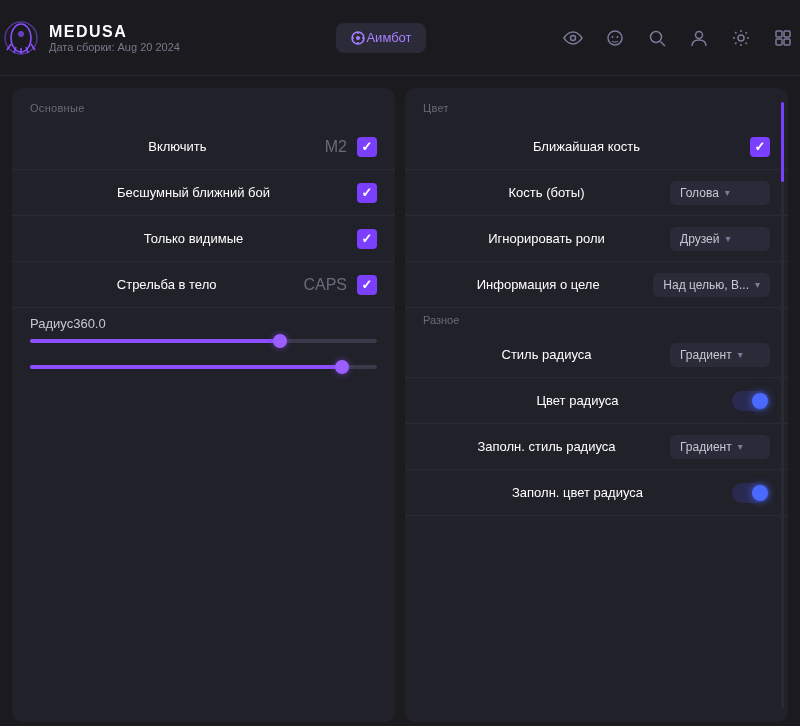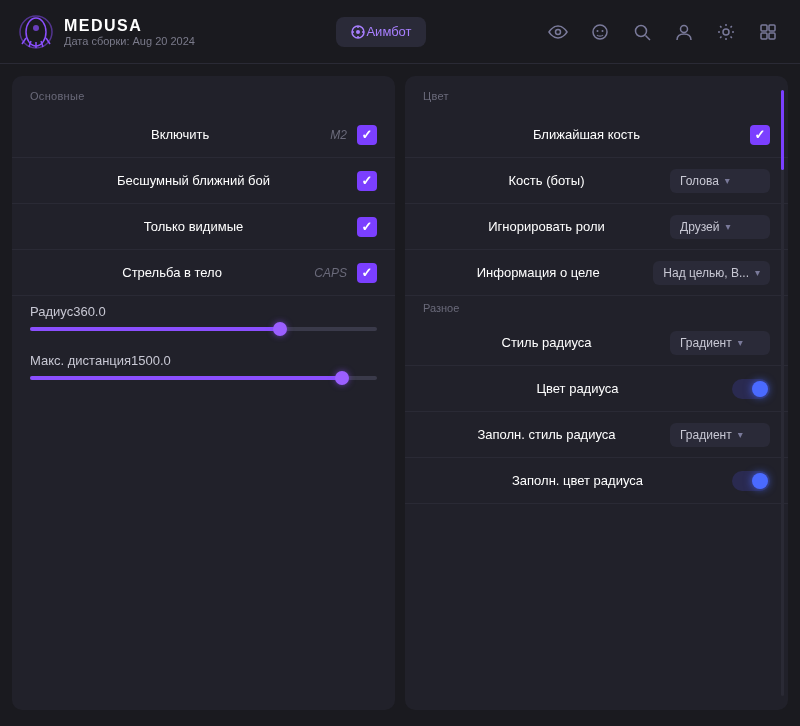--- a/index.html
+++ b/index.html
@@ -9,24 +9,24 @@
       color: #c8c8d4;
       width: 800px;
       height: 726px;
       overflow: hidden;
     }
 
     
     .header {
       display: flex;
       align-items: center;
-      padding: 10px 18px;
+      padding: 10px 3px;
       background: #1a1a1f;
       border-bottom: 1px solid #2a2a35;
-      height: 64px;
+      height: 76px;
     }
     .logo-area {
       display: flex;
       align-items: center;
       gap: 10px;
       min-width: 200px;
     }
     .logo-icon {
       width: 36px;
       height: 36px;
@@ -114,24 +114,23 @@
     }
     .row-item:last-child { border-bottom: none; }
     .row-label {
       flex: 1;
       font-size: 13px;
       color: #ffffff;
       font-weight: 400;
       text-align: center;
     }
     .row-hint {
-      font-size: 12px;
+      font-size: 16px;
       color: #6a6a7a;
       margin-right: 10px;
-      font-style: italic;
     }
 
     
     .checkbox {
       width: 20px;
       height: 20px;
       background: #7b3fff;
       border-radius: 4px;
       display: flex;
       align-items: center;
@@ -383,24 +382,20 @@
         <span class="slider-label">Радиус</span>
         <span class="slider-value">360.0</span>
       </div>
       <div class="slider-track">
         <div class="slider-fill" style="width: 72%;"></div>
         <div class="slider-thumb" style="left: calc(72% - 7px);"></div>
       </div>
     </div>
 
     <div class="slider-row">
-      <div class="slider-header">
-        <span class="slider-label">Макс. дистанция</span>
-        <span class="slider-value">1500.0</span>
-      </div>
       <div class="slider-track">
         <div class="slider-fill" style="width: 90%;"></div>
         <div class="slider-thumb" style="left: calc(90% - 7px);"></div>
       </div>
     </div>
   </div>
 
   <div class="panel right-panel">
     <div class="panel-title">Цвет</div>
 

